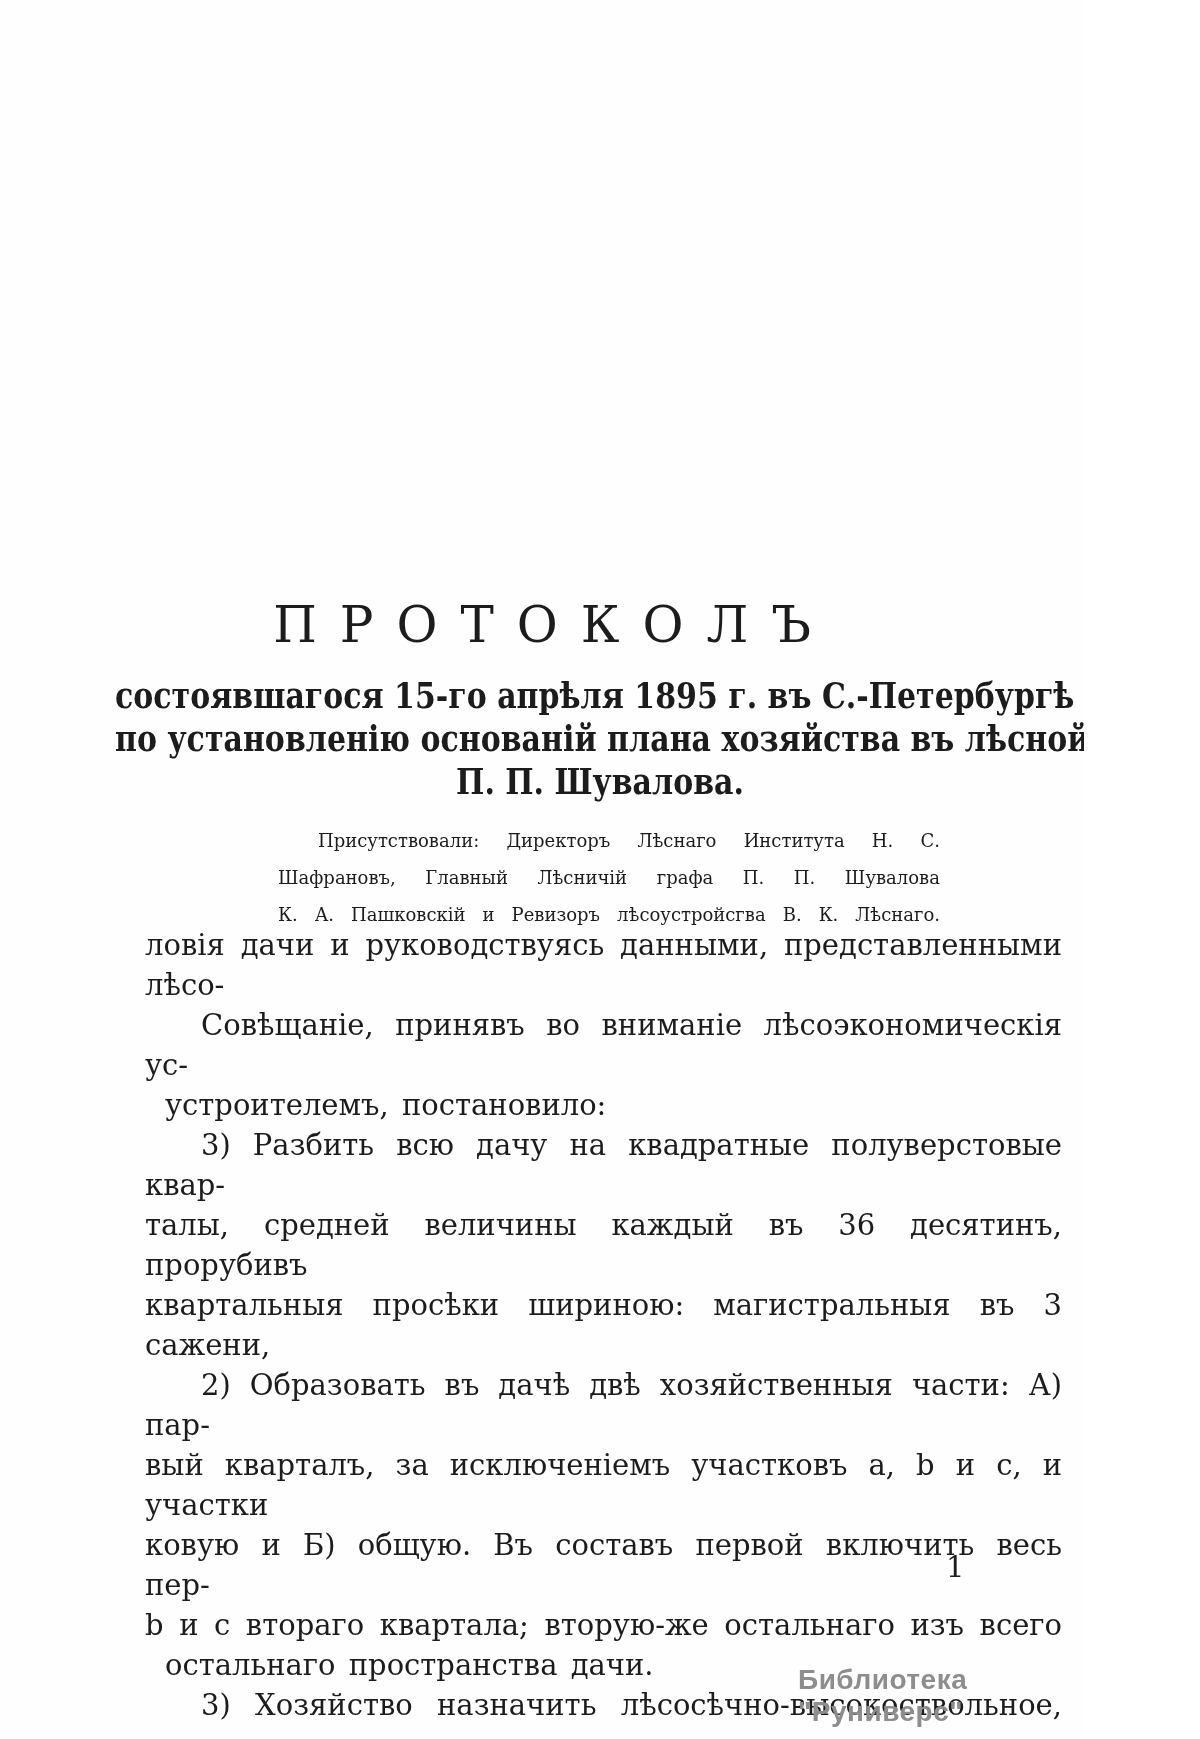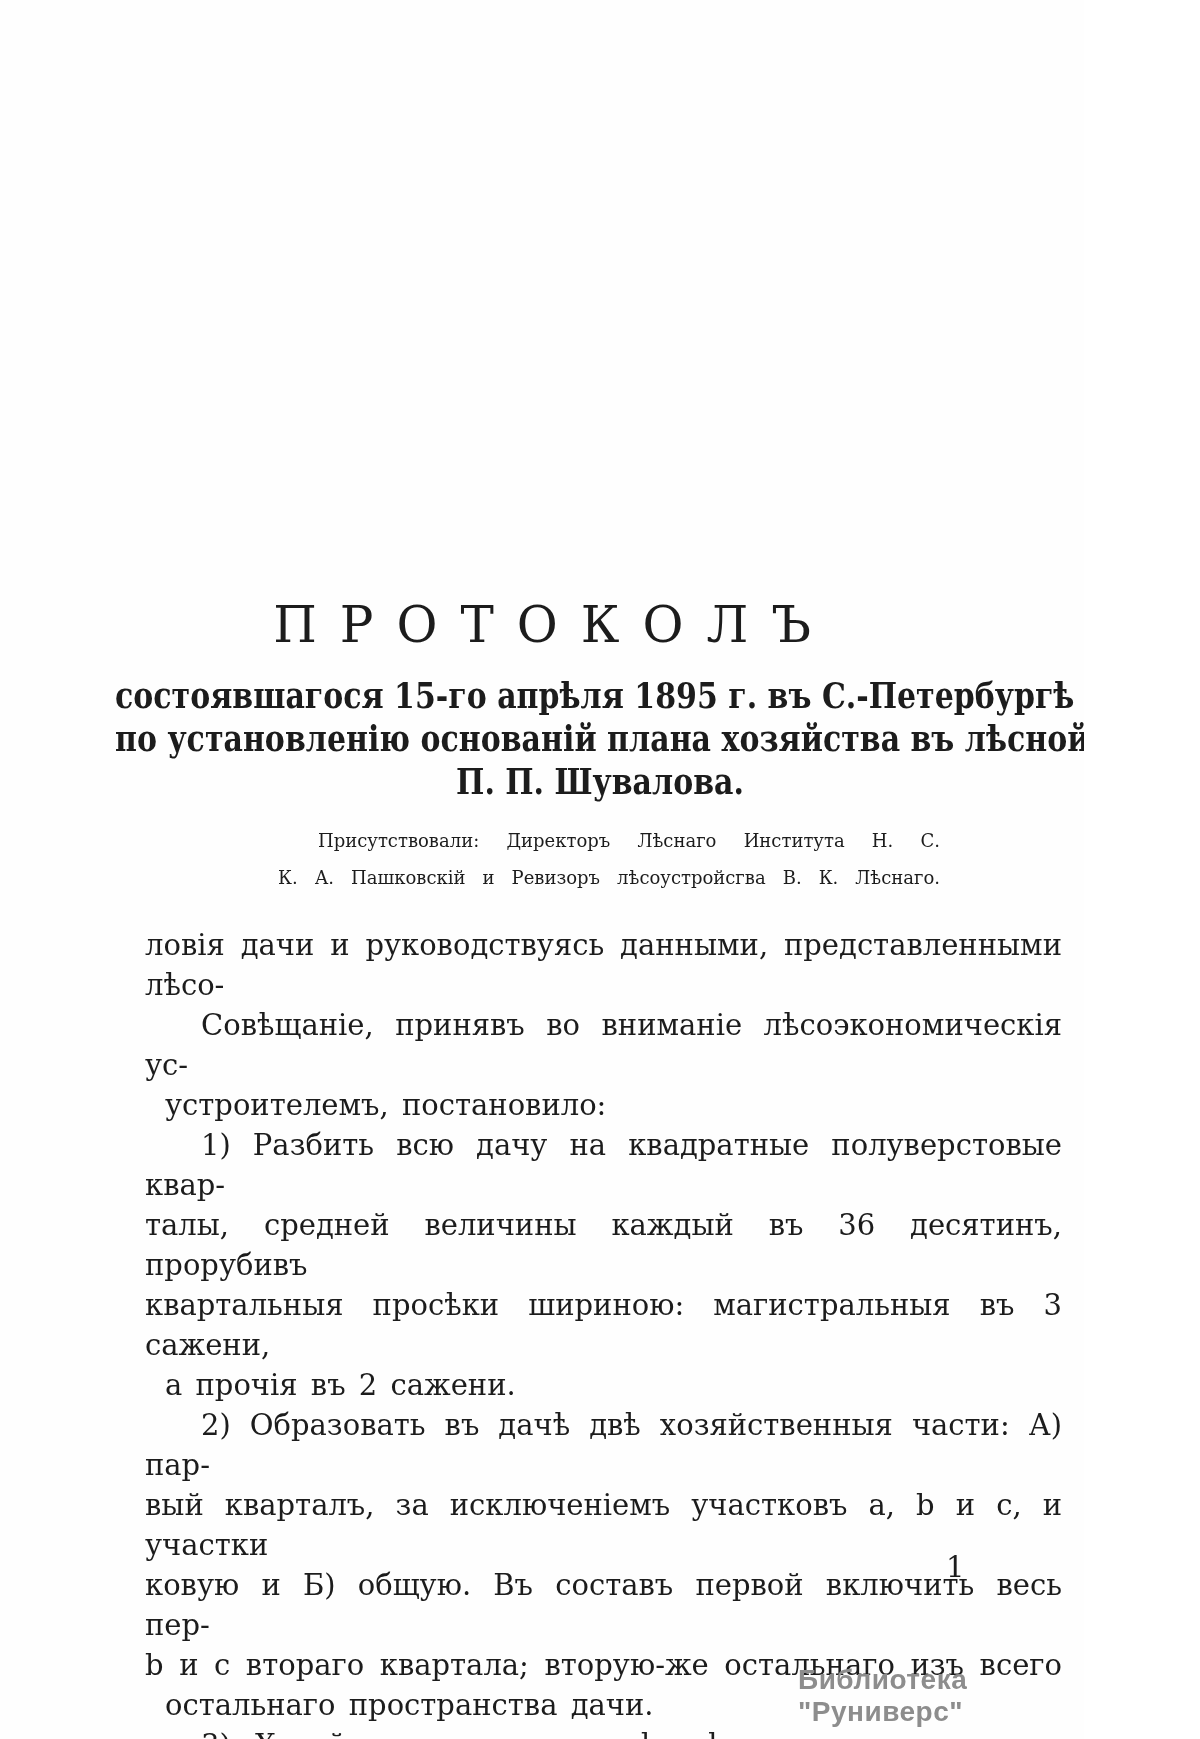--- a/index.html
+++ b/index.html
@@ -69,34 +69,34 @@
   <h1 class="title">ПРОТОКОЛЪ</h1>
 
   <div class="subtitle">
     <div class="line">состоявшагося 15-го апрѣля 1895 г. въ С.-Петербургѣ совѣщанія</div>
     <div class="line">по установленію основаній плана хозяйства въ лѣсной дачѣ графа</div>
     <div class="line center">П. П. Шувалова.</div>
   </div>
 
   <div class="attendees">
     <div class="line first">Присутствовали: Директоръ Лѣснаго Института Н. С.</div>
+    <div class="line">Шафрановъ, Главный Лѣсничій графа П. П. Шувалова</div>
     <div class="line">К. А. Пашковскій и Ревизоръ лѣсоустройсгва В. К. Лѣснаго.</div>
   </div>
 
   <div class="page-body">
       <div class="para">
         <div class="line">ловія дачи и руководствуясь данными, представленными лѣсо-</div>
         <div class="line first">Совѣщаніе, принявъ во вниманіе лѣсоэкономическія ус-</div>
         <div class="line last">устроителемъ, постановило:</div>
       </div>
       <div class="para">
-        <div class="line first">1) Разбить всю дачу на квадратные полуверстовые квар-</div>
+        <div class="line first">3) Разбить всю дачу на квадратные полуверстовые квар-</div>
         <div class="line">талы, средней величины каждый въ 36 десятинъ, прорубивъ</div>
         <div class="line">квартальныя просѣки шириною: магистральныя въ 3 сажени,</div>
-        <div class="line last">а прочія въ 2 сажени.</div>
       </div>
       <div class="para">
         <div class="line first">2) Образовать въ дачѣ двѣ хозяйственныя части: А) пар-</div>
         <div class="line">вый кварталъ, за исключеніемъ участковъ a, b и c, и участки</div>
         <div class="line">ковую и Б) общую. Въ составъ первой включить весь пер-</div>
         <div class="line">b и c втораго квартала; вторую-же остальнаго изъ всего</div>
         <div class="line last">остальнаго пространства дачи.</div>
       </div>
       <div class="para">
         <div class="line first">3) Хозяйство назначить лѣсосѣчно-высокоствольное, съ</div>

